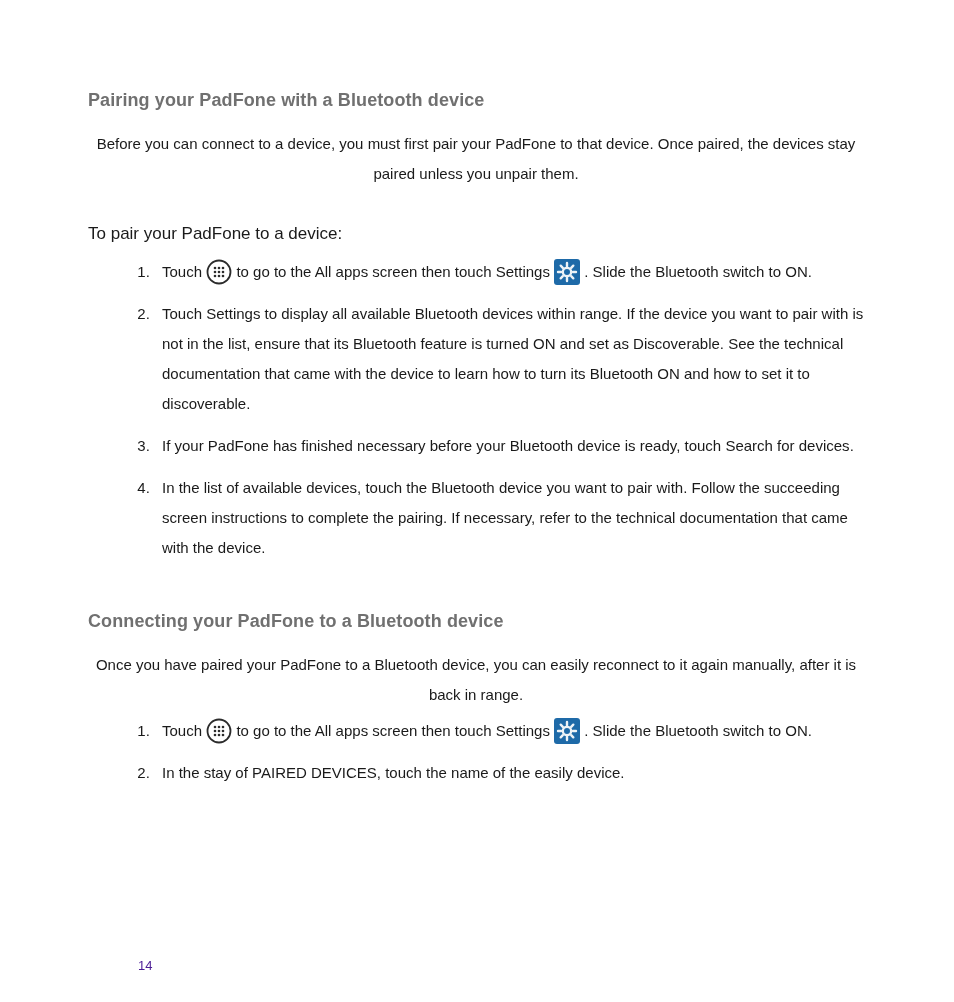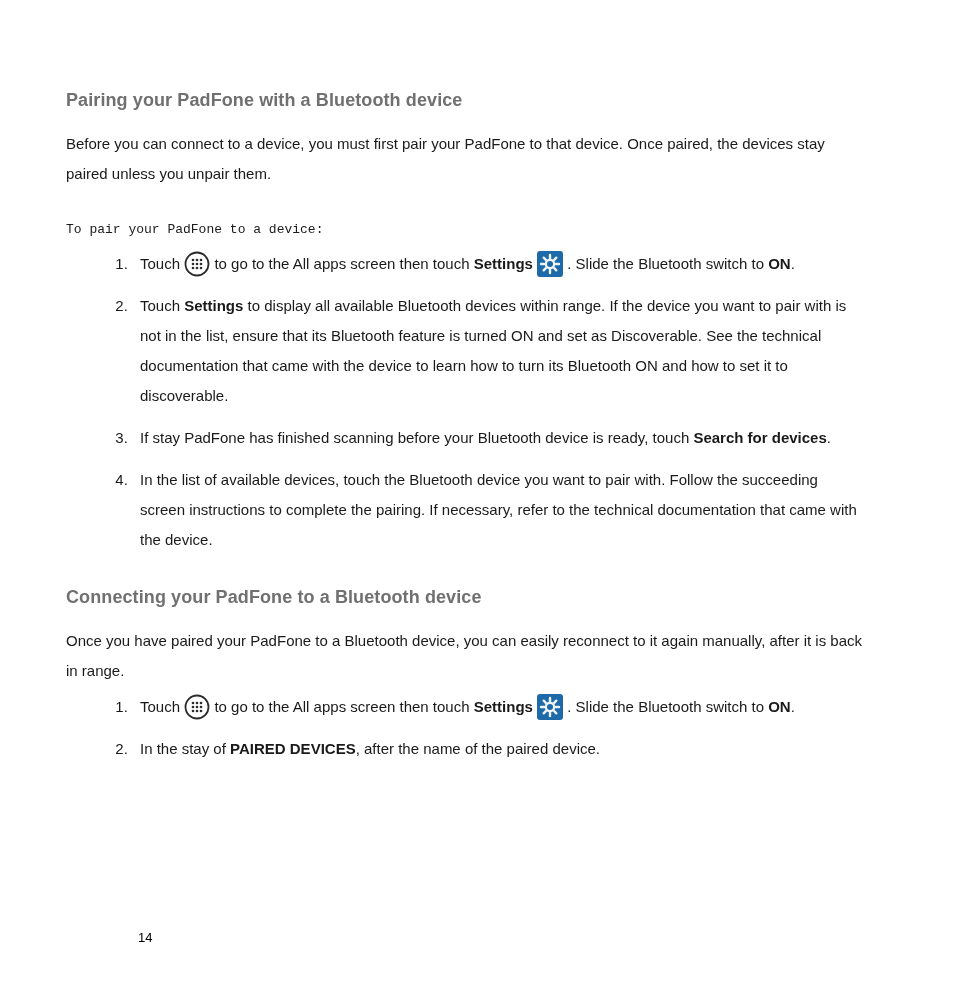--- a/index.html
+++ b/index.html
@@ -8,68 +8,68 @@
     background: #ffffff;
     width: 954px;
     height: 1002px;
     font-family: Arial, Helvetica, sans-serif;
     color: #1a1a1a;
   }
   .page {
     box-sizing: border-box;
     width: 924px;
     min-height: 1002px;
-    padding: 90px 60px 50px 66px;
+    padding: 90px 60px 50px 88px;
     position: relative;
   }
   h2.section-heading {
     font-size: 18px;
     font-weight: bold;
     color: #707070;
     margin: 0 0 18px 0;
     letter-spacing: 0.1px;
   }
   p.body {
     font-size: 15px;
     line-height: 2.0;
     margin: 0 0 28px 0;
     color: #1a1a1a;
+    text-align: center;
   }
   p.lead {
-    font-size: 13px;
+    font-size: 17px;
     line-height: 2.0;
     margin: 0 0 6px 0;
-    font-family: Liberation Mono, monospace;
   }
   ol.steps {
     margin: 6px 0 30px 0;
     padding-left: 66px;
     font-size: 15px;
     line-height: 2.0;
   }
   ol.steps > li {
     padding-left: 8px;
     margin-bottom: 12px;
   }
-  .bold { font-weight: bold; }
+  .bold { font-weight: normal; }
   .icon {
     display: inline-block;
     vertical-align: middle;
     position: relative;
     top: -1px;
   }
   .icon svg { display: block; }
   .page-number {
     position: absolute;
     left: 138px;
-    bottom: 57px;
+    bottom: 29px;
     font-size: 13px;
-    color: #000000;
+    color: #4c1d95;
   }
-  .sec2 { margin-top: 32px; }
+  .sec2 { margin-top: 48px; }
 </style>
 </head>
 <body>
 
 <div class="page">
 
   <h2 class="section-heading">Pairing your PadFone with a Bluetooth device</h2>
 
   <p class="body">Before you can connect to a device, you must first pair your PadFone to that device. Once paired, the devices stay paired unless you unpair them.</p>
 
@@ -115,21 +115,21 @@
       </span>
       <span> . Slide the Bluetooth switch to </span>
       <span class="bold">ON</span><span>.</span>
     </li>
 
     <li>
       <span>Touch </span><span class="bold">Settings</span><span> to display all available Bluetooth devices within range. If the device you want to pair with is not in the list, ensure that its Bluetooth feature is turned ON and set as Discoverable. See the technical documentation that came with the device to learn how to turn its Bluetooth ON and how to set it to discoverable.</span>
     </li>
 
     <li>
-      <span>If stay PadFone has finished scanning before your Bluetooth device is ready, touch </span><span class="bold">Search for devices</span><span>.</span>
+      <span>If your PadFone has finished necessary before your Bluetooth device is ready, touch </span><span class="bold">Search for devices</span><span>.</span>
     </li>
 
     <li>In the list of available devices, touch the Bluetooth device you want to pair with. Follow the succeeding screen instructions to complete the pairing. If necessary, refer to the technical documentation that came with the device.</li>
   </ol>
 
   <div class="sec2">
     <h2 class="section-heading">Connecting your PadFone to a Bluetooth device</h2>
 
     <p class="body" style="margin-bottom:6px;">Once you have paired your PadFone to a Bluetooth device, you can easily reconnect to it again manually, after it is back in range.</p>
 
@@ -170,19 +170,19 @@
                 <line x1="6.3" y1="6.3" x2="4.2" y2="4.2"></line>
                 </g>
             </g>
           </svg>
         </span>
         <span> . Slide the Bluetooth switch to </span>
         <span class="bold">ON</span><span>.</span>
       </li>
 
       <li>
-        <span>In the stay of </span><span class="bold">PAIRED DEVICES</span><span>, after the name of the paired device.</span>
+        <span>In the stay of </span><span class="bold">PAIRED DEVICES</span><span>, touch the name of the easily device.</span>
       </li>
     </ol>
   </div>
 
   <div class="page-number">14</div>
 </div>
 
 </body></html>

